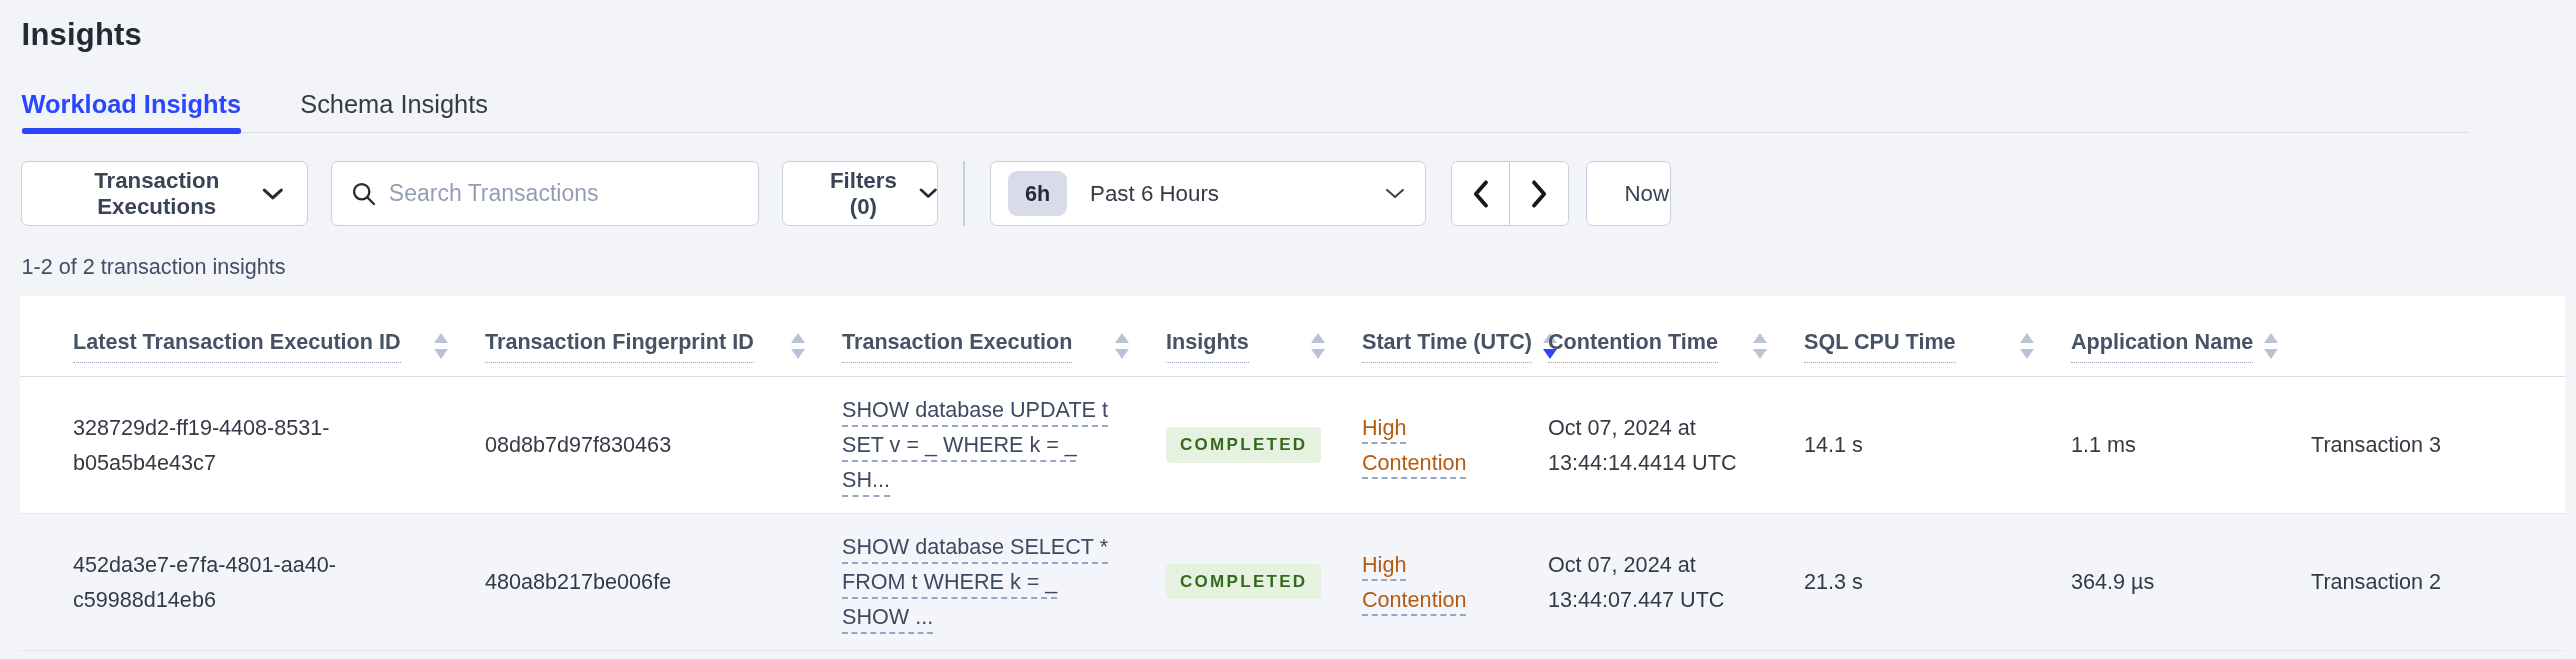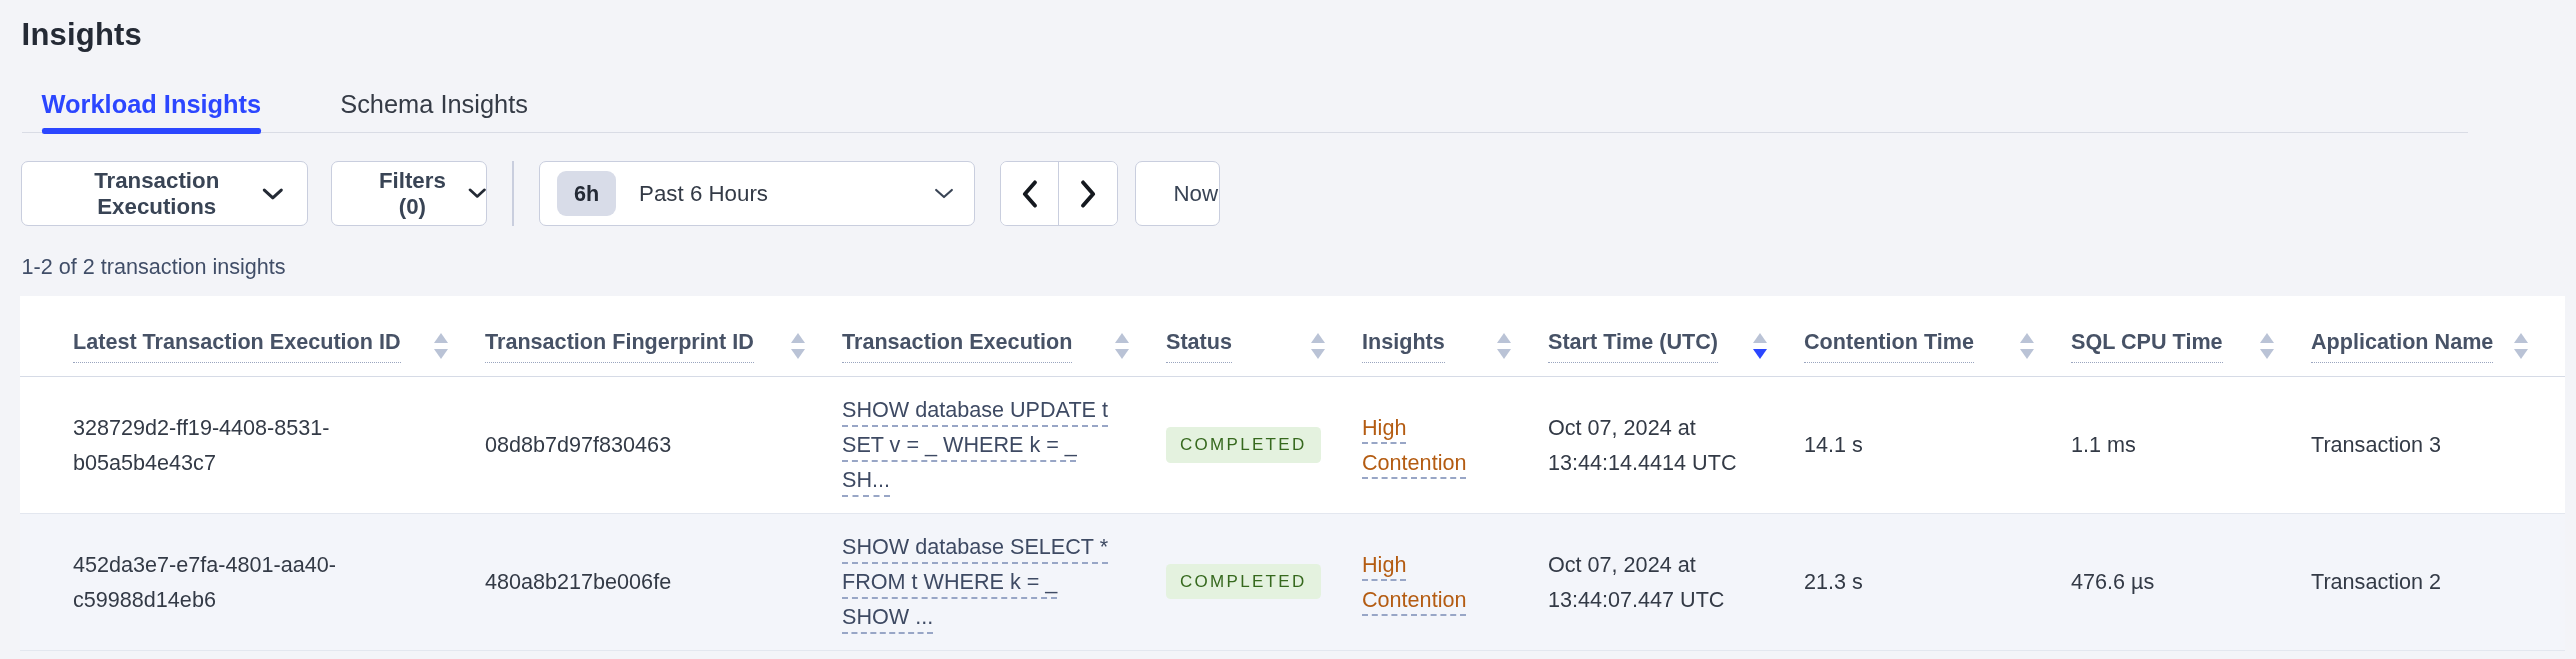--- a/index.html
+++ b/index.html
@@ -16,21 +16,21 @@
     font-size:31px; font-weight:700; color:#242a35;
     padding:17px 0 0 21.6px; letter-spacing:0.2px;
   }
   .tabs {
     display:flex; gap:59px;
     margin:37px 0 0 21.6px;
     border-bottom:1.5px solid #d9dce5;
   }
   .tab {
     position:relative; font-size:25.4px; color:#353b46;
-    padding-bottom:13px; cursor:pointer; white-space:nowrap;margin-left:20px;
+    padding-bottom:13px; cursor:pointer; white-space:nowrap;
   }
   .tab.active { color:#2b46ff; font-weight:600; }
   .tab.active::after {
     content:""; position:absolute; left:0; right:0; bottom:-1.5px;
     height:5.4px; background:#2b46ff; border-radius:2.3px;
   }
 
   
   .toolbar { display:flex; align-items:center; margin:28px 0 0 21px; height:65px; }
   .btn {
@@ -107,21 +107,21 @@
   .sql-link {
     color:#3e4a63; cursor:pointer;
     text-decoration:underline dashed #98a6c6; text-decoration-thickness:1.5px; text-underline-offset:7.7px;
   }
   .insight-link {
     color:#b45c12; cursor:pointer;
     text-decoration:underline dashed #98a6c6; text-decoration-thickness:1.5px; text-underline-offset:7.7px;
   }
   .status-badge {
     display:inline-block; background:#e4f2df; color:#36691e;
-    font-size:17px; font-weight:400; letter-spacing:2.3px;
+    font-size:17px; font-weight:700; letter-spacing:2.3px;
     border-radius:4.6px; padding:9.2px 14px; line-height:1; white-space:nowrap;
   }
   svg { display:block; }
 </style>
 </head>
 <body>
 
 <div class="page">
 
   <div class="page-title">Insights</div>
@@ -134,20 +134,29 @@
   <div class="toolbar">
     <button class="btn btn-dropdown">
       <span>Transaction Executions</span>
       <span class="chev">
         <svg width="21.6" height="14" viewBox="0 0 28 18">
             <polyline points="3,4 14,14 25,4" fill="none" stroke="#242a35" stroke-width="4" stroke-linecap="round" stroke-linejoin="round"></polyline>
           </svg>
       </span>
     </button>
 
+    <div class="searchbox">
+      <span>
+        <svg width="26" height="26" viewBox="0 0 34 34">
+            <circle cx="14" cy="14" r="10" fill="none" stroke="#242a35" stroke-width="3"></circle>
+            <line x1="21.5" y1="21.5" x2="30" y2="30" stroke="#242a35" stroke-width="3" stroke-linecap="round"></line>
+          </svg>
+      </span>
+      <input placeholder="Search Transactions" style="">
+    </div>
 
     <button class="btn btn-filters">
       <span>Filters (0)</span>
       <span class="chev">
         <svg width="18.5" height="12.3" viewBox="0 0 28 18">
             <polyline points="3,4 14,14 25,4" fill="none" stroke="#242a35" stroke-width="4" stroke-linecap="round" stroke-linejoin="round"></polyline>
           </svg>
       </span>
     </button>
 
@@ -203,27 +212,20 @@
           </span>
       </div>
       <div class="th">
         <span class="hlabel">Transaction Execution</span>
         <span class="sort">
             <i class="tri up"></i>
             <i class="tri down"></i>
           </span>
       </div>
       <div class="th">
-        <span class="hlabel">Status</span>
-        <span class="sort">
-            <i class="tri up"></i>
-            <i class="tri down"></i>
-          </span>
-      </div>
-      <div class="th">
         <span class="hlabel">Insights</span>
         <span class="sort">
             <i class="tri up"></i>
             <i class="tri down"></i>
           </span>
       </div>
       <div class="th sorted-desc">
         <span class="hlabel">Start Time (UTC)</span>
         <span class="sort">
             <i class="tri up"></i>
@@ -299,21 +301,21 @@
       <div class="td">
           <span class="wrap insight-link">High Contention</span>
         </div>
       <div class="td">
           <span class="wrap">Oct 07, 2024 at 13:44:07.447 UTC</span>
         </div>
       <div class="td">
           <span class="wrap">21.3 s</span>
         </div>
       <div class="td">
-          <span class="wrap">476.6 µs</span>
+          <span class="wrap">364.9 µs</span>
         </div>
       <div class="td">
           <span class="wrap">Transaction 2</span>
         </div>
     </div>
 
   </div>
 </div>
 
 

